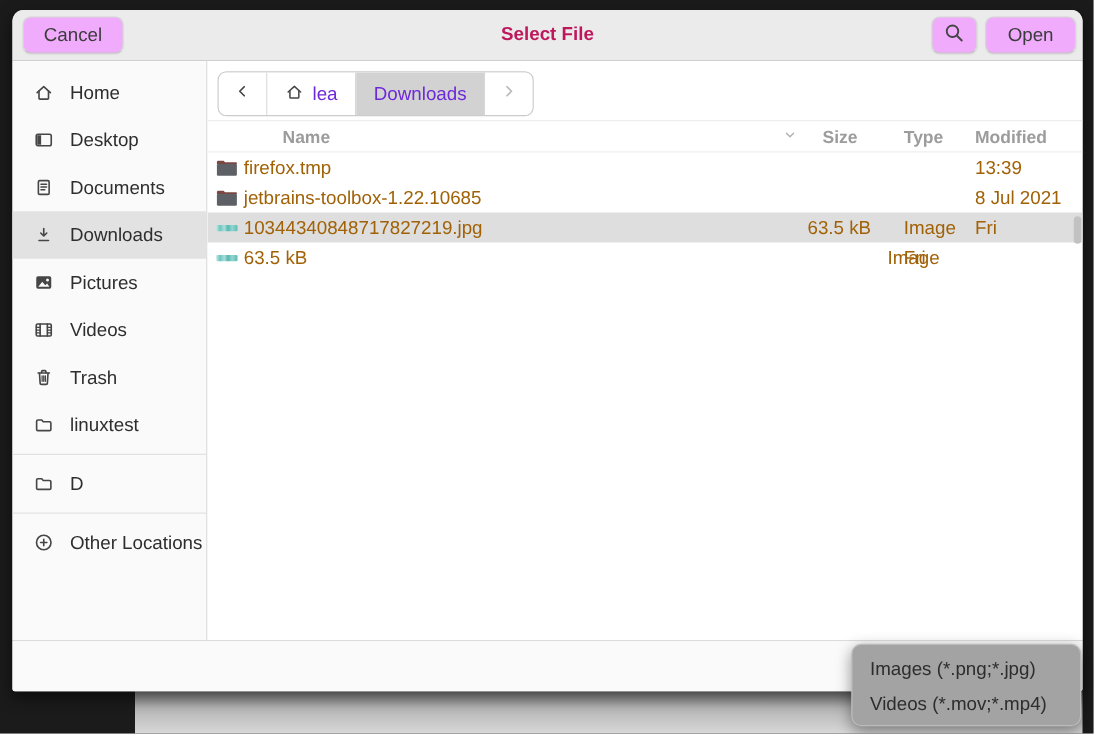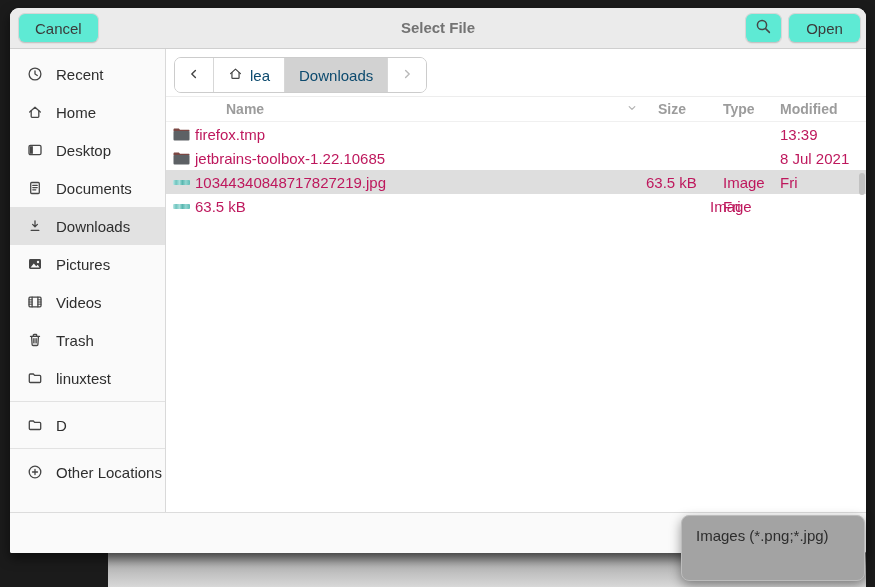--- a/index.html
+++ b/index.html
@@ -6,58 +6,58 @@
   body { width:875px; height:587px; font-family:"Liberation Sans", sans-serif; }
   .screen { position:relative; width:875px; height:587px; background:#1b1b1b; overflow:hidden; }
   .desktop-floor { position:absolute; left:108px; top:553px; width:758px; height:34px;
                    background:linear-gradient(180deg,#8c8c8c 0%, #b6b6b6 40%, #d8d8d8 100%); }
 
   
   .dialog { position:absolute; left:10px; top:8px; width:856px; height:545px; background:#ffffff;
             border-radius:9px 9px 2px 2px; box-shadow:0 5px 12px rgba(0,0,0,0.55); }
   .headerbar { position:absolute; left:0; top:0; right:0; height:41px; background:#ebebeb;
                border-bottom:1px solid #cfcfcf; border-radius:9px 9px 0 0; }
-  .hbtn { position:absolute; top:5px; height:30px; background:#5eead4; border:1px solid #d6d6d6;
+  .hbtn { position:absolute; top:5px; height:30px; background:#f0abfc; border:1px solid #d6d6d6;
           border-bottom-color:#c4c4c4; border-radius:7px; font-family:inherit; font-size:15px;
           color:#3b3b3b; box-shadow:0 1px 1px rgba(0,0,0,0.05); cursor:pointer;
           display:flex; align-items:center; justify-content:center; }
   .hbtn-cancel { left:8px; padding:0 16px; }
   .hbtn-search { right:84px; width:37px; }
   .hbtn-open { right:5px; width:73px; }
   .hb-title { position:absolute; left:120px; right:120px; top:0; height:41px; line-height:40px;
-              text-align:center; font-weight:bold; font-size:15px; color:#737373; }
+              text-align:center; font-weight:bold; font-size:15px; color:#be185d; }
 
   .content { position:absolute; left:0; top:41px; right:0; height:463px; display:flex; }
 
   
   .sidebar { flex:none; width:156px; background:#fafafa; border-right:1px solid #d9d9d9;
              padding-top:6px; overflow:hidden; }
   .srow { height:38px; display:flex; align-items:center; padding-left:17px; gap:13px;
           font-size:15px; color:#2e2e2e; cursor:pointer; }
   .srow.sel { background:#e2e2e2; }
   .sicon { width:16px; height:16px; flex:none; }
   .ssep { height:1px; background:#e2e2e2; margin:4px 0; }
 
   
   .main { flex:1; position:relative; background:#ffffff; overflow:hidden; }
   .pathbar-row { height:48px; border-bottom:1px solid #ededed; position:relative; }
   .pathbar { position:absolute; left:8px; top:8px; height:36px; display:flex; align-items:stretch;
              border:1px solid #cccccc; border-radius:7px; overflow:hidden; background:#fff; }
-  .seg { display:flex; align-items:center; gap:7px; padding:0 14px; font-size:15px; color:#0c4a6e;
+  .seg { display:flex; align-items:center; gap:7px; padding:0 14px; font-size:15px; color:#6d28d9;
          background:#fff; border:none; border-right:1px solid #d7d7d7; font-family:inherit; cursor:pointer; }
   .seg:last-child { border-right:none; }
   .seg.active { background:#d2d2d2; }
   .seg.seg-icon { padding:0 12px; }
 
   .grid { display:grid; grid-template-columns:29px 451px 64px 13px 57px 1fr; align-items:center; }
   .list-header { height:25px; border-bottom:1px solid #f0f0f0; }
   .hcell { font-size:14px; font-weight:bold; color:#9c9c9c; cursor:pointer; }
   .h-name { grid-column:2; display:flex; justify-content:space-between; align-items:center; padding-right:8px;margin-left:31px; }
   .h-size { padding-left:12px; }
-  .frow { height:24px; font-size:15px; color:#be185d; cursor:pointer; }
+  .frow { height:24px; font-size:15px; color:#a16207; cursor:pointer; }
   .frow.sel { background:#dedede; }
   .c-icon { margin-left:7px; display:flex; align-items:center; }
   .c-size { text-align:left; }
   .imgthumb { width:17px; height:5px; border-radius:1px;
               background:linear-gradient(90deg,#bfe9e7 0%,#6ec4be 18%,#a8e0dc 38%,#58b6af 55%,#93d6d1 75%,#5fbcb5 100%); }
   .scroll-thumb { position:absolute; right:1px; top:124px; width:6px; height:22px; border-radius:3px;
                   background:#c2c2c2; cursor:pointer; }
 
   .bottom-strip { position:absolute; left:0; right:0; bottom:0; height:41px; background:#fafafa;
                   border-top:1px solid #dcdcdc; border-radius:0 0 2px 2px; }
@@ -89,27 +89,20 @@
               <path d="M10.6 10.6 14.4 14.4"></path>
           </svg>
         </span>
       </button>
       <button class="hbtn hbtn-open">Open</button>
     </div>
 
     <div class="content">
 
       <div class="sidebar">
-        <div class="srow">
-          <span class="sicon"><svg class="stroked" width="16" height="16" viewBox="0 0 16 16">
-                <circle cx="8" cy="8" r="5.9"></circle>
-                <path d="M8 4.8V8l2.3 1.5"></path>
-              </svg></span>
-          <span>Recent</span>
-        </div>
         <div class="srow">
           <span class="sicon"><svg class="stroked" width="16" height="16" viewBox="0 0 16 16">
                 <path d="M2.7 8.1 8 3.3l5.3 4.8"></path>
                 <path d="M4.2 7v5.5c0 .5.3.8.8.8h6c.5 0 .8-.3.8-.8V7"></path>
               </svg></span>
           <span>Home</span>
         </div>
         <div class="srow">
           <span class="sicon"><svg class="stroked" width="16" height="16" viewBox="0 0 16 16">
                 <rect x="2" y="3.4" width="12" height="9.2" rx="1.4"></rect>
@@ -265,14 +258,15 @@
 
         <div class="scroll-thumb"></div>
       </div>
     </div>
 
     <div class="bottom-strip"></div>
   </div>
 
   <div class="filter-popup">
     <div class="popup-item">Images (*.png;*.jpg)</div>
+    <div class="popup-item">Videos (*.mov;*.mp4)</div>
   </div>
 </div>
 
 </body></html>

